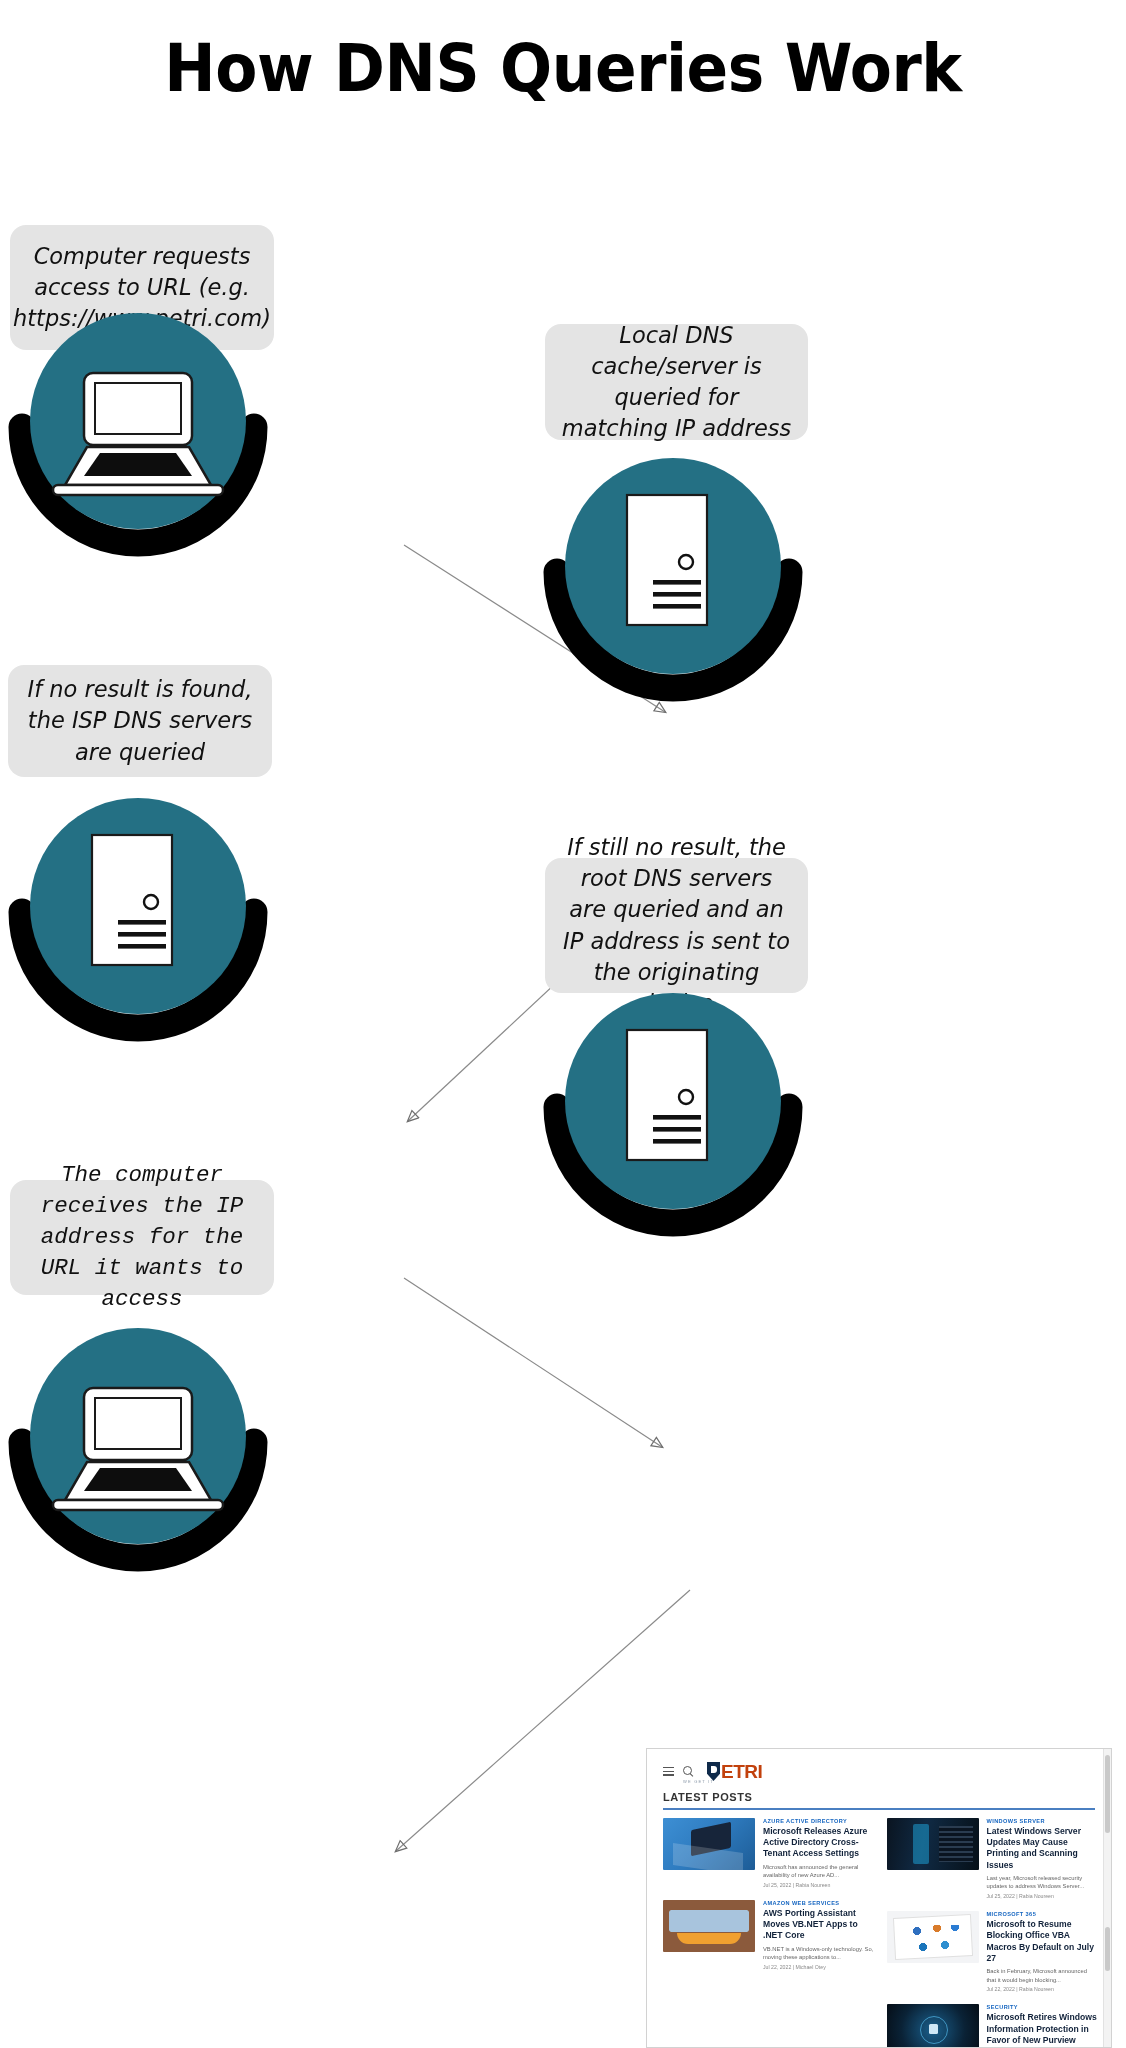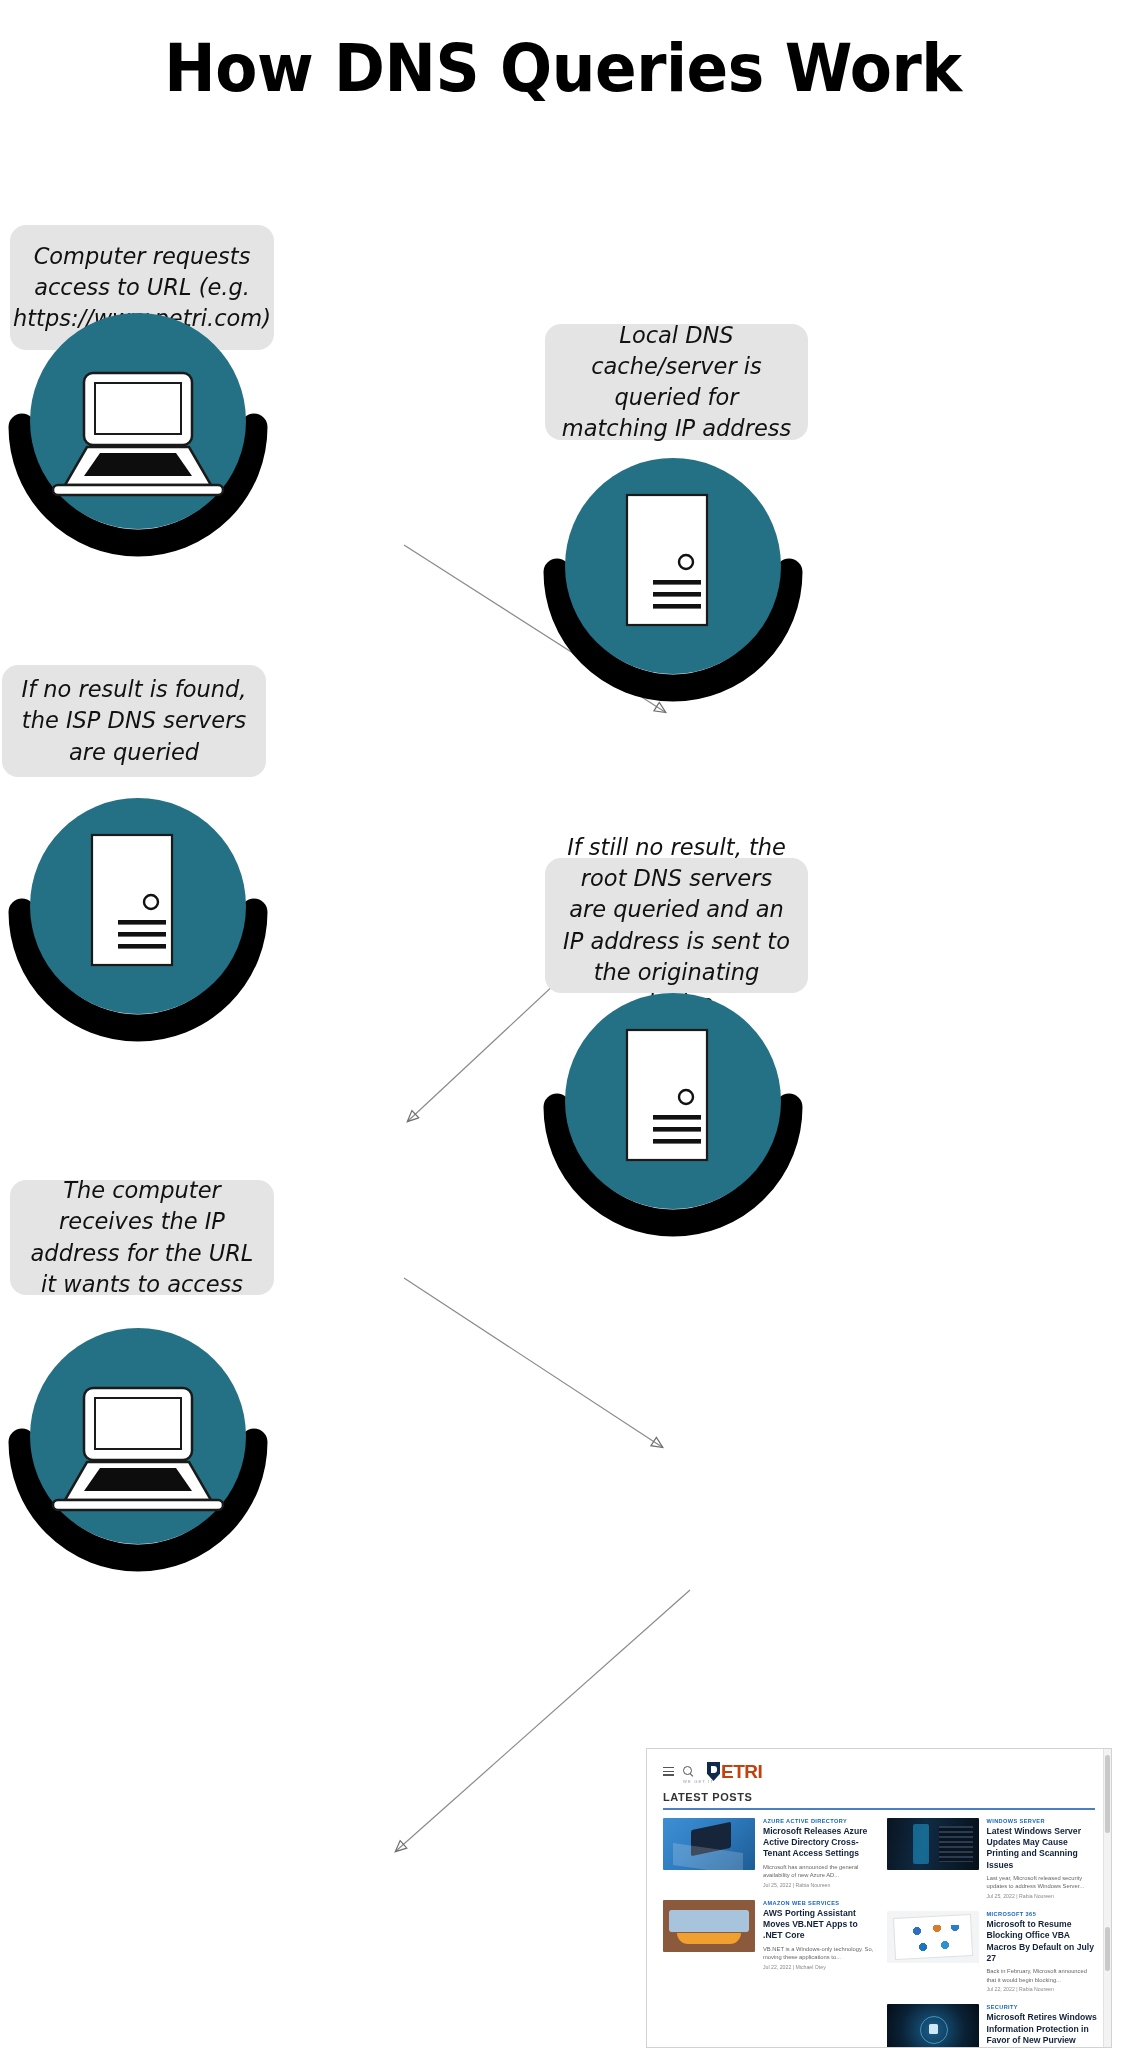--- a/index.html
+++ b/index.html
@@ -32,23 +32,23 @@
     text-align:center;
     font-style:italic;
     font-size:22.5px;
     line-height:1.38;
     color:#111;
     padding:10px 16px;
     box-sizing:border-box;
   }
   .c1{left:10px;top:225px;width:264px;height:125px;}
   .c2{left:545px;top:324px;width:263px;height:116px;}
-  .c3{left:2px;top:665px;width:264px;height:112px;}
+  .c3{left:8px;top:665px;width:264px;height:112px;}
   .c4{left:545px;top:858px;width:263px;height:135px;}
-  .c5{left:10px;top:1180px;width:264px;height:115px;}
+  .c5{left:10px;top:1180px;width:264px;height:115px;font-family:Liberation Mono, monospace;}
 
   
   .badge{position:absolute;width:260px;height:260px;}
   .badge .arc{
     position:absolute;left:0;top:0;width:260px;height:260px;
   }
   .badge .disc{
     position:absolute;left:22px;top:8px;width:216px;height:216px;
     border-radius:50%;background:#247084;
   }

